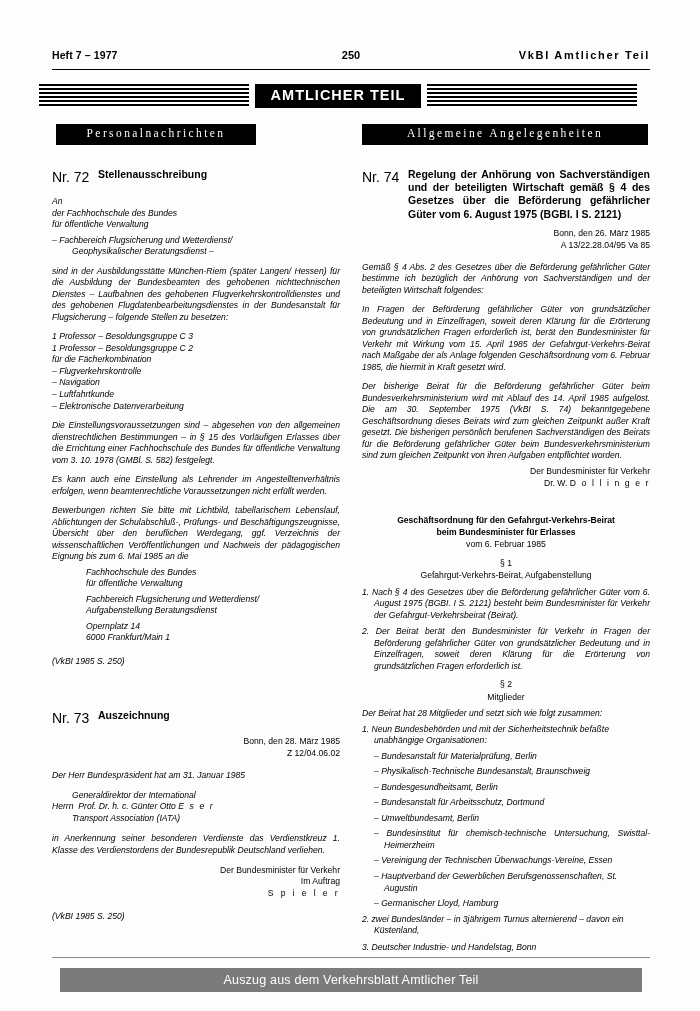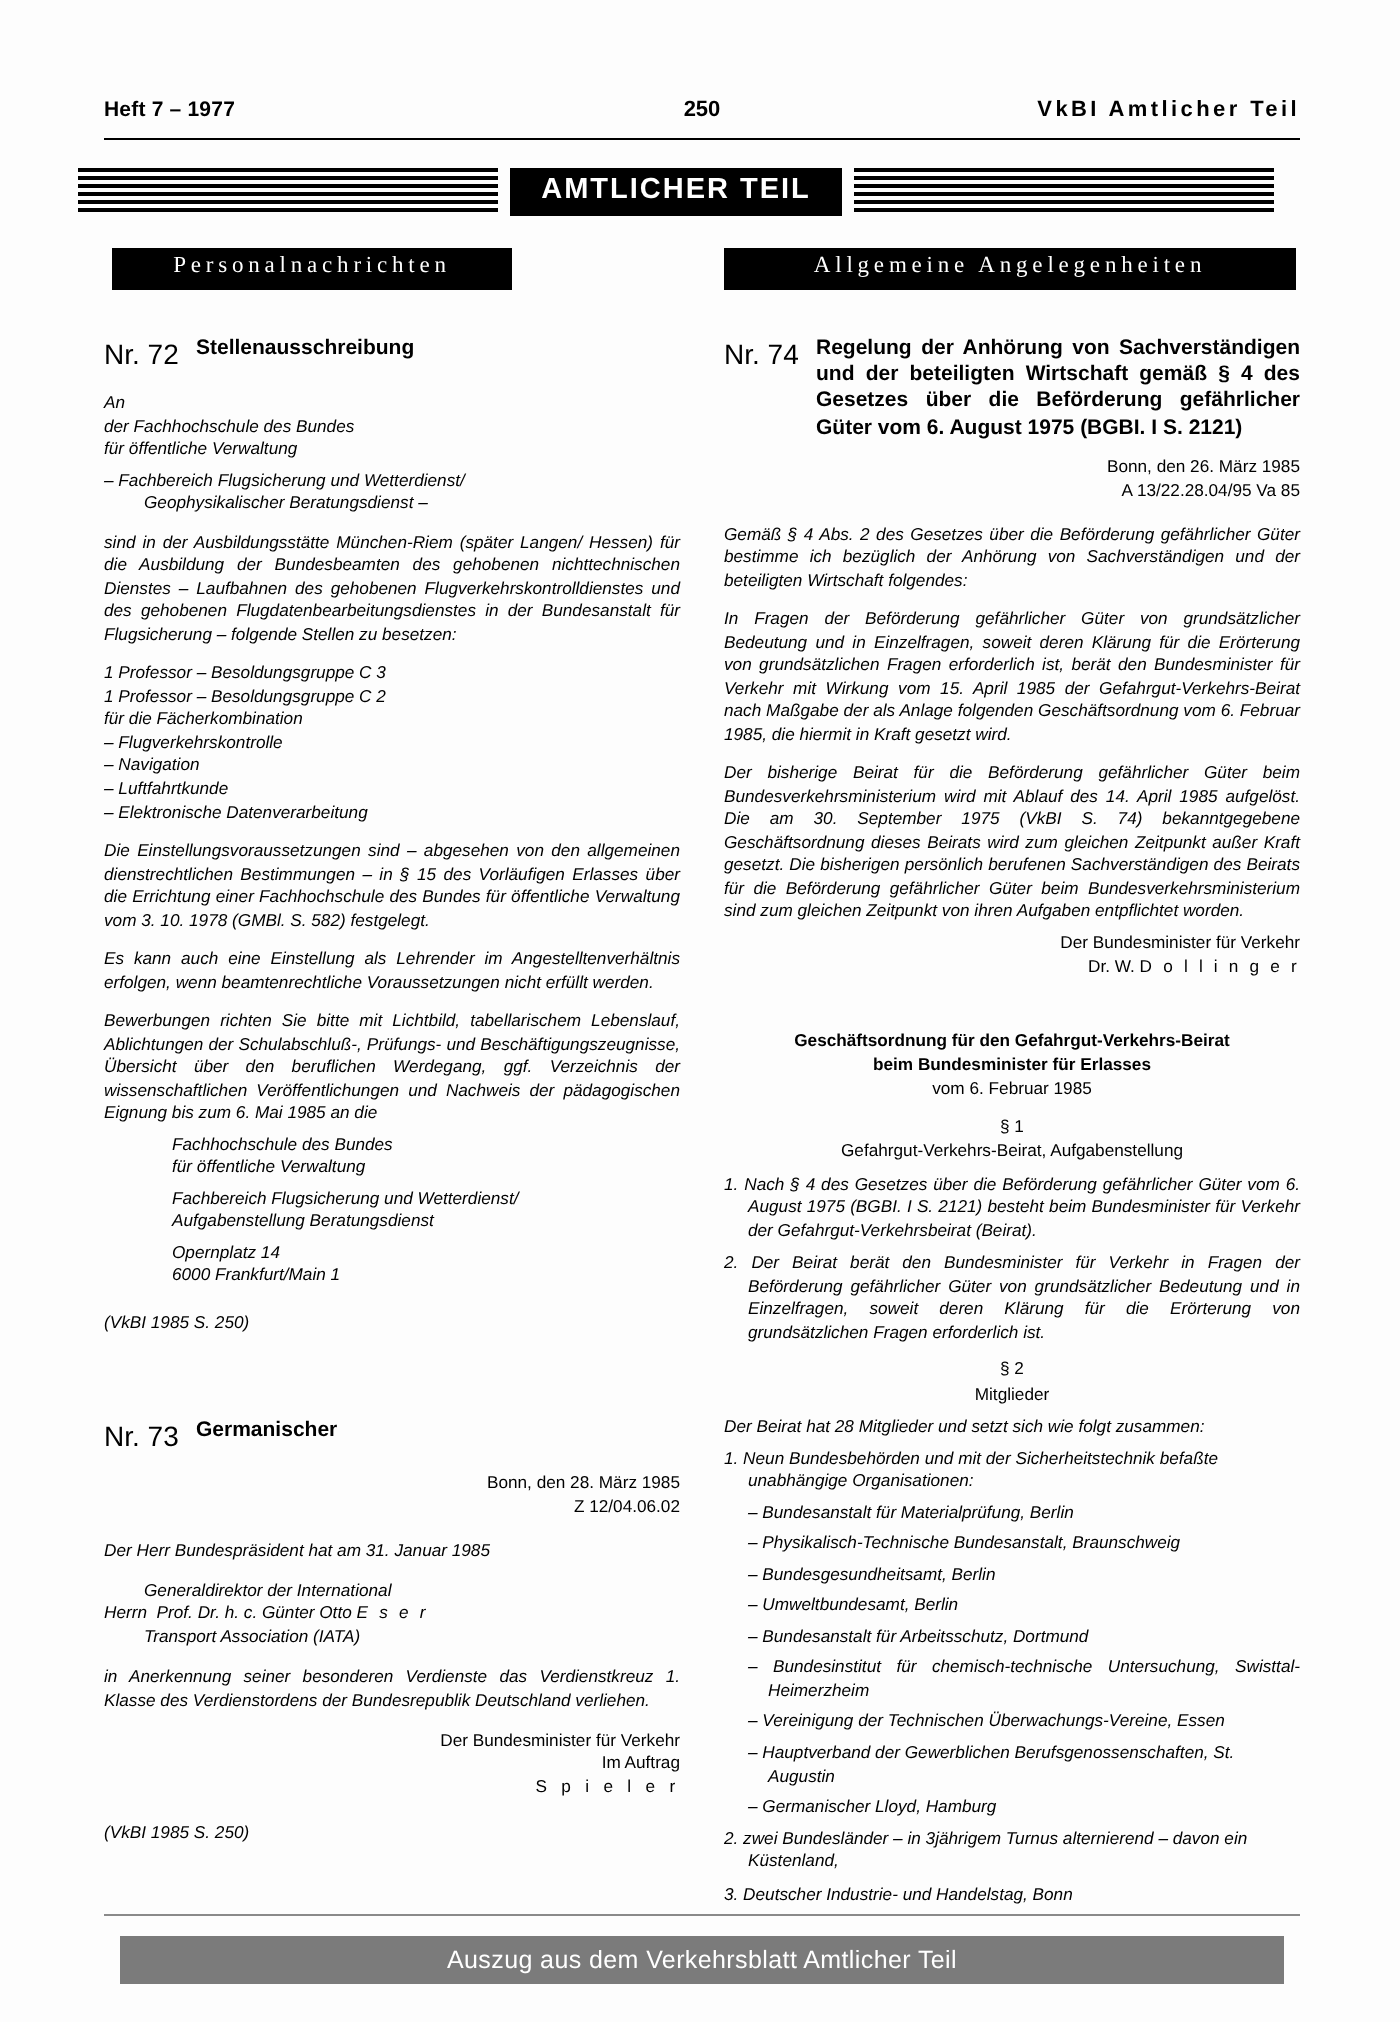--- a/index.html
+++ b/index.html
@@ -272,21 +272,21 @@
     <p class="gap-s indent-1">für öffentliche Verwaltung</p>
     <p class="nogap indent-1">Fachbereich Flugsicherung und Wetterdienst/</p>
     <p class="gap-s indent-1">Aufgabenstellung Beratungsdienst</p>
     <p class="nogap indent-1">Opernplatz 14</p>
     <p class="indent-1" style="margin-bottom:12px">6000 Frankfurt/Main 1</p>
 
     <p style="margin-bottom:42px">(VkBI 1985 S. 250)</p>
 
     <div class="art-head" style="margin-bottom:8px">
       <div class="art-no">Nr. 73</div>
-      <div class="art-title nowrap-title">Germanischer</div>
+      <div class="art-title nowrap-title">Auszeichnung</div>
     </div>
 
     <div class="right-block" style="margin-bottom:11px">
       <div>Bonn, den 28. März 1985</div>
       <div>Z 12/04.06.02</div>
     </div>
 
     <p class="gap-m">Der Herr Bundespräsident hat am 31. Januar 1985</p>
 
     <p class="nogap indent-2">Generaldirektor der International</p>
@@ -344,22 +344,22 @@
     <div class="para-sym">§ 2</div>
     <div class="para-sub">Mitglieder</div>
 
     <p class="gap-s">Der Beirat hat 28 Mitglieder und setzt sich wie folgt zusammen:</p>
 
     <p class="num-item nj" style="margin-bottom:4px">1. Neun Bundesbehörden und mit der Sicherheitstechnik befaßte unabhängige Organisationen:</p>
 
     <p class="sub-dash nj">– Bundesanstalt für Materialprüfung, Berlin</p>
     <p class="sub-dash nj">– Physikalisch-Technische Bundesanstalt, Braunschweig</p>
     <p class="sub-dash nj">– Bundesgesundheitsamt, Berlin</p>
+    <p class="sub-dash nj">– Bundesanstalt für Arbeitsschutz, Dortmund</p>
     <p class="sub-dash nj">– Umweltbundesamt, Berlin</p>
-    <p class="sub-dash nj">– Bundesanstalt für Arbeitsschutz, Dortmund</p>
     <p class="sub-dash">– Bundesinstitut für chemisch-technische Untersuchung, Swisttal-Heimerzheim</p>
     <p class="sub-dash nj">– Vereinigung der Technischen Überwachungs-Vereine, Essen</p>
     <p class="sub-dash nj">– Hauptverband der Gewerblichen Berufsgenossenschaften, St. Augustin</p>
     <p class="sub-dash nj">– Germanischer Lloyd, Hamburg</p>
 
     <p class="num-item nj">2. zwei Bundesländer – in 3jährigem Turnus alternierend – davon ein Küstenland,</p>
     <p class="num-item nj">3. Deutscher Industrie- und Handelstag, Bonn</p>
   </div>
 
   <div class="footrule"></div>

